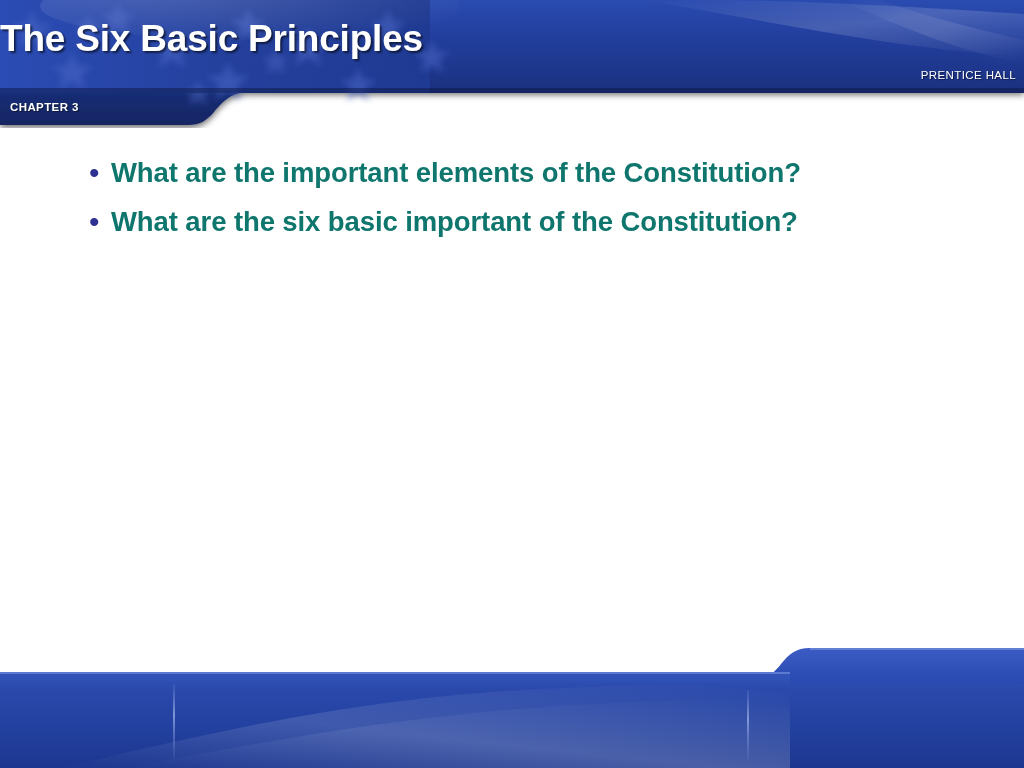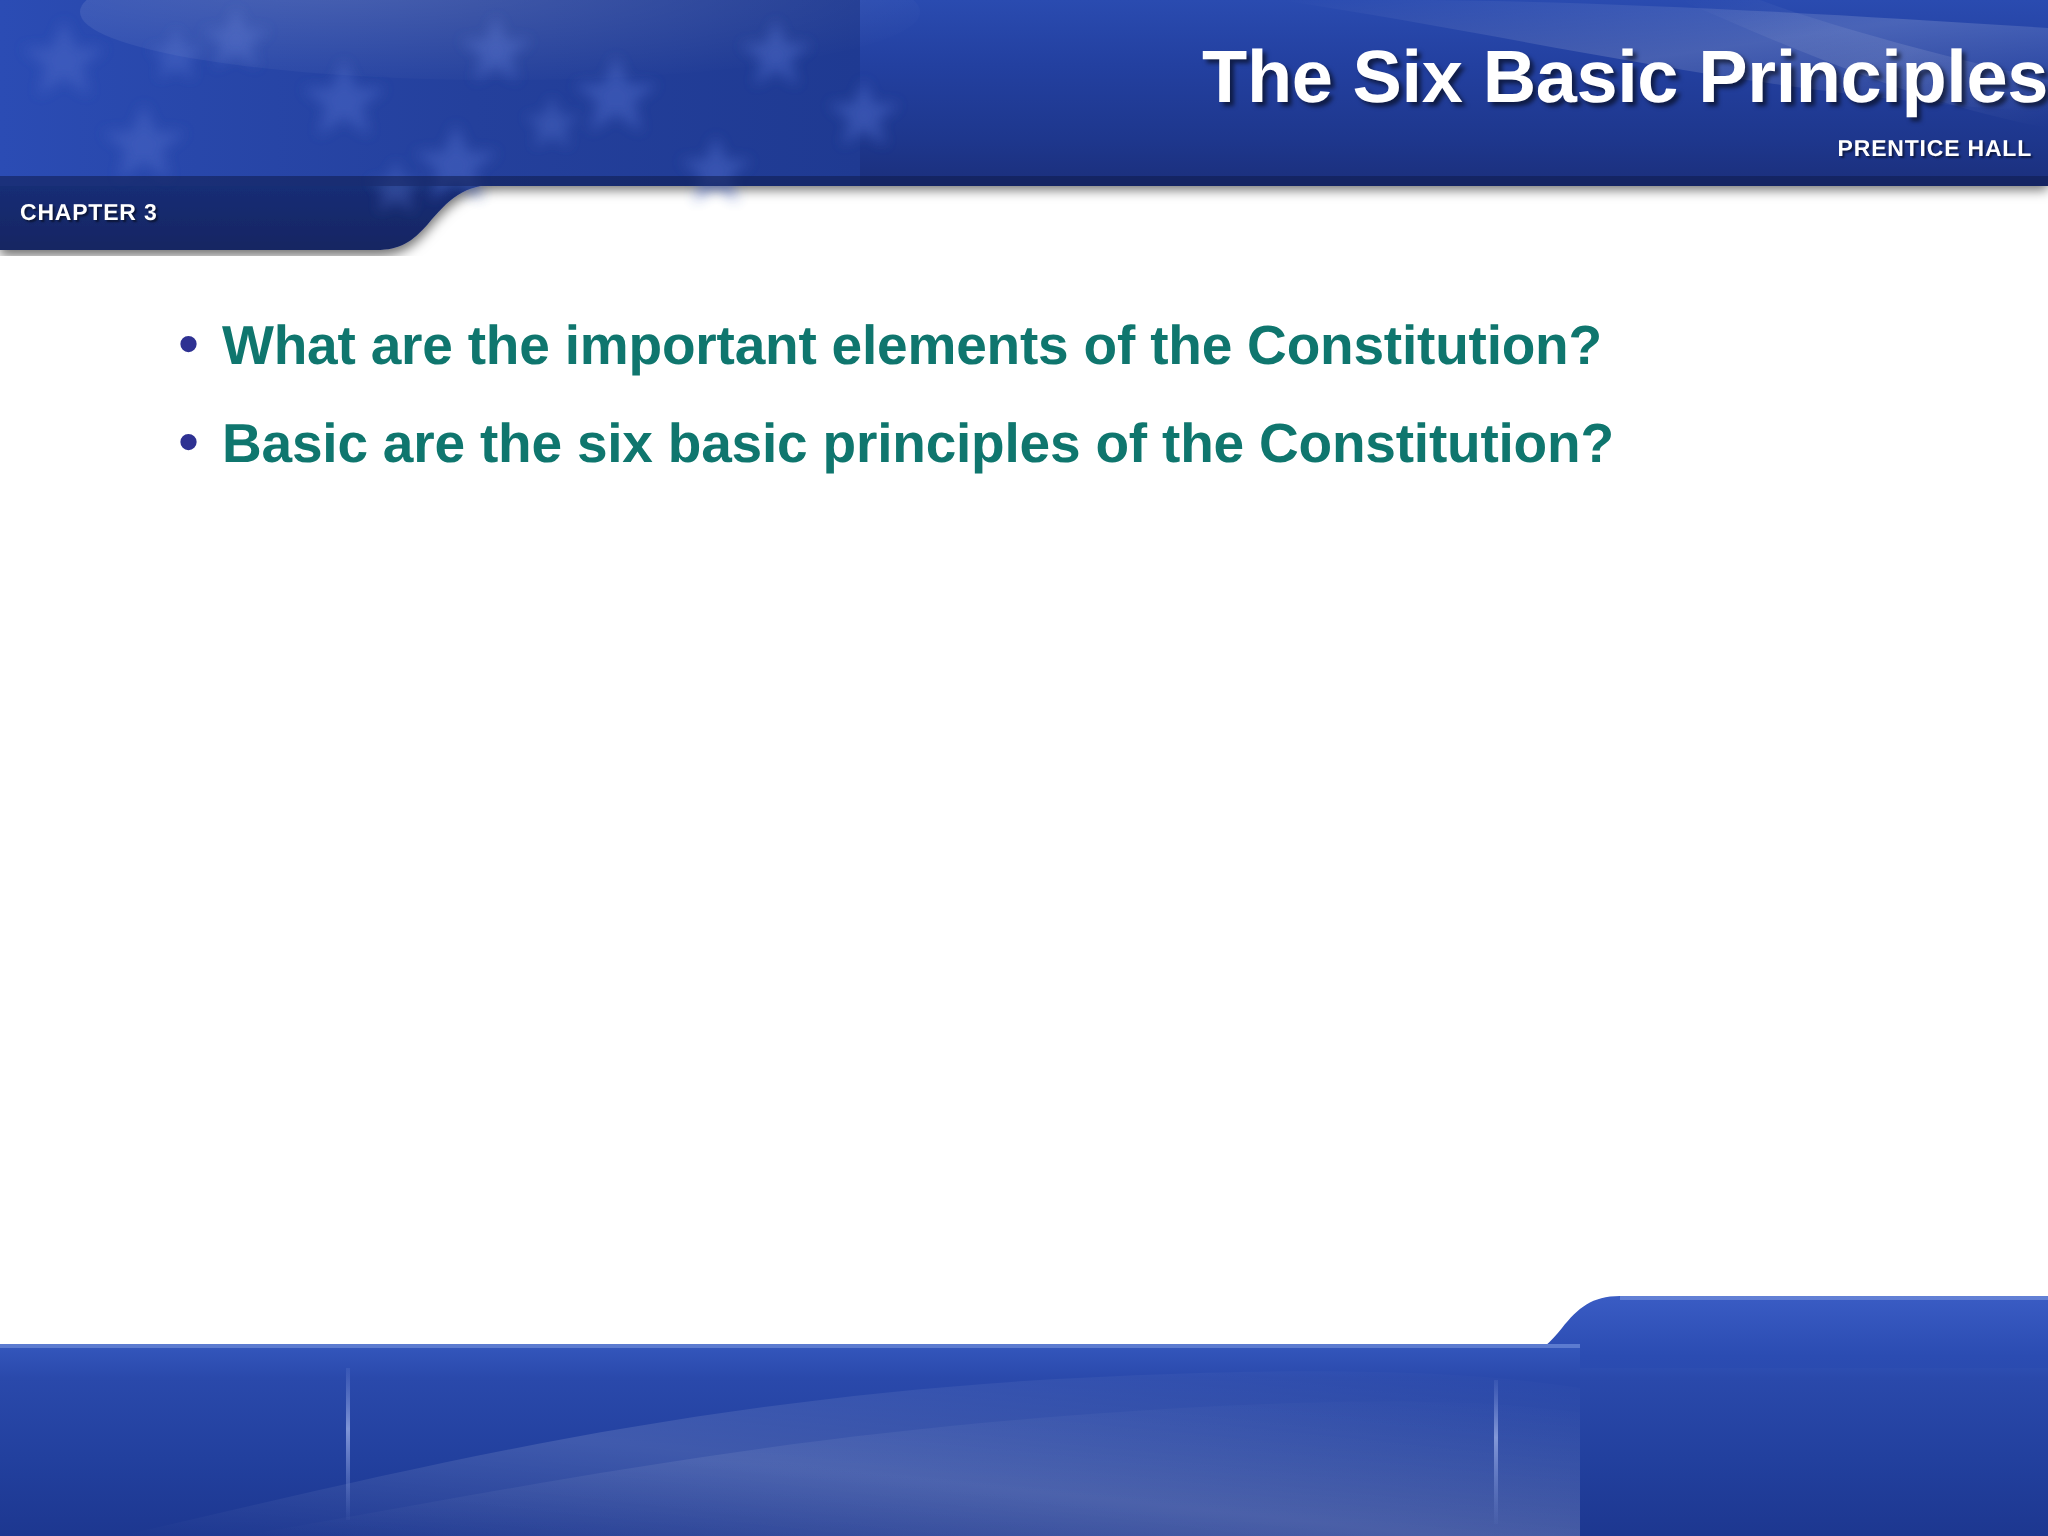--- a/index.html
+++ b/index.html
@@ -32,34 +32,34 @@
   }
   .header-svg {
     position: absolute;
     left: 0; top: 0;
   }
   .header-title {
     position: absolute;
     left: 0;
     top: 18px;
     width: 1024px;
-    text-align: right;
+    text-align: left;
     font-size: 37px;
     font-weight: bold;
     color: #ffffff;
     letter-spacing: -0.2px;
     text-shadow: 2px 2px 2px rgba(0,0,0,0.55);
     white-space: nowrap;
   }
   .header-brand {
     position: absolute;
     right: 8px;
     top: 69px;
     font-size: 11.5px;
-    font-weight: bold;
+    font-weight: normal;
     color: #ffffff;
     letter-spacing: 0.4px;
     text-shadow: 1px 1px 1px rgba(0,0,0,0.5);
     margin-left: 12px;
   }
   .header-chapter {
     position: absolute;
     left: 10px;
     top: 101px;
     font-size: 11.5px;
@@ -201,21 +201,21 @@
 
   <div class="content">
 
     <div class="bullet-row">
       <span class="bullet-mark">•</span>
       <span class="bullet-text">What are the important elements of the Constitution?</span>
     </div>
 
     <div class="bullet-row">
       <span class="bullet-mark">•</span>
-      <span class="bullet-text">Basic are the six basic principles of the Constitution?</span>
+      <span class="bullet-text">What are the six basic important of the Constitution?</span>
     </div>
 
   </div>
 
   <div class="footer">
     <svg class="footer-svg" width="1024" height="128" viewBox="0 0 1024 128">
       <defs>
         <linearGradient id="ftrGrad" x1="0" y1="0" x2="0" y2="1">
           <stop offset="0%" stop-color="#3457bd"></stop>
           <stop offset="18%" stop-color="#2a49ab"></stop>

